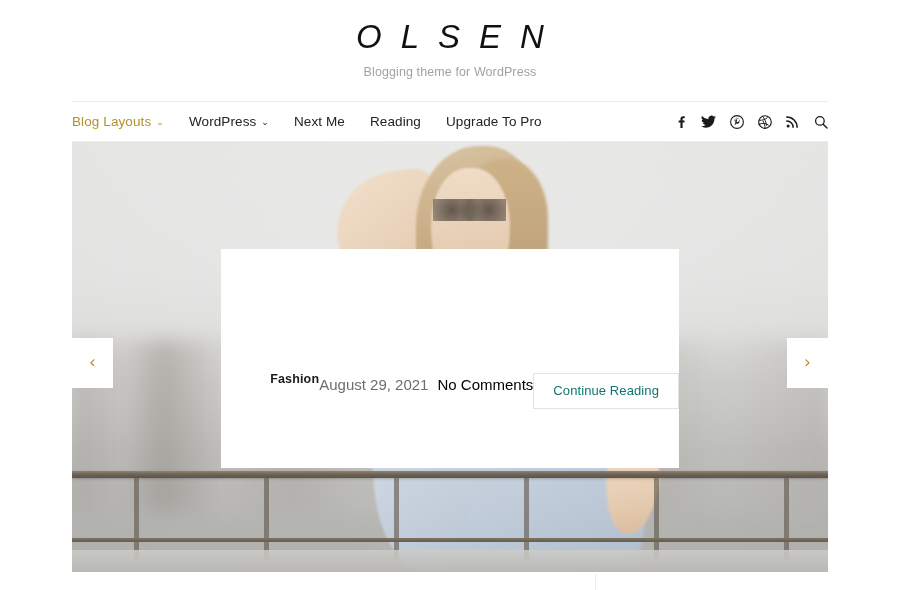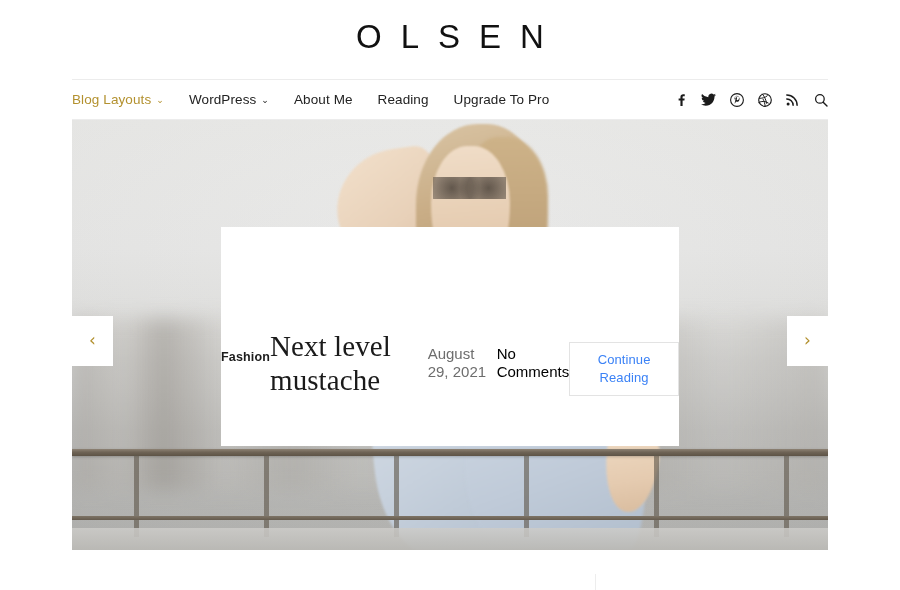--- a/index.html
+++ b/index.html
@@ -29,20 +29,21 @@
 
   .site-title {
     font-family: "Liberation Sans", sans-serif;
     font-size: 33px;
     font-weight: 300;
     letter-spacing: 19px;
     text-indent: 19px;
     color: #111111;
     line-height: 42px;
     white-space: nowrap;
+    font-style: italic;
   }
 
   .site-tagline {
     margin-top: 6px;
     font-size: 12.5px;
     font-weight: 400;
     color: #a2a2a2;
     letter-spacing: 0.1px;
     line-height: 16px;
   }
@@ -333,21 +334,21 @@
     font-size: 15px;
     line-height: 18px;
   }
   .meta-date { color: #6d6d6d; }
   .meta-comments { color: #000000; cursor: pointer; }
 
   .continue-btn {
     margin-top: 23px;
     border: 1px solid #e3e3e3;
     background: #ffffff;
-    color: #3b82f6;
+    color: #0f766e;
     font-family: "Liberation Sans", sans-serif;
     font-size: 13px;
     line-height: 18px;
     letter-spacing: 0.1px;
     padding: 8px 19px;
     cursor: pointer;
   }
 
   
   .slider-arrow {
@@ -388,38 +389,39 @@
     background: #ededed;
   }
 </style>
 </head>
 <body>
 
 <div class="page">
 
   <header class="site-header">
     <div class="site-title">OLSEN</div>
+    <div class="site-tagline">Blogging theme for WordPress</div>
   </header>
 
   <nav class="nav-wrap">
 
     <ul class="main-nav">
 
       <li class="nav-item is-active">
         <span class="nav-label">Blog Layouts</span>
         <span class="caret">⌄</span>
       </li>
 
       <li class="nav-item">
         <span class="nav-label">WordPress</span>
         <span class="caret">⌄</span>
       </li>
 
       <li class="nav-item">
-        <span class="nav-label">About Me</span>
+        <span class="nav-label">Next Me</span>
       </li>
 
       <li class="nav-item">
         <span class="nav-label">Reading</span>
       </li>
 
       <li class="nav-item">
         <span class="nav-label">Upgrade To Pro</span>
       </li>
 
@@ -491,21 +493,20 @@
       <div class="hero-rail-top"></div>
       <div class="hero-balusters"></div>
       <div class="hero-rail-mid"></div>
       <div class="hero-rail-bottom"></div>
     </div>
 
     <article class="slide-card">
 
       <div class="slide-category">Fashion</div>
 
-      <h2 class="slide-title">Next level mustache</h2>
 
       <div class="slide-meta">
         <span class="meta-date">August 29, 2021</span>
         <span class="meta-comments">No Comments</span>
       </div>
 
       <button class="continue-btn">Continue Reading</button>
 
     </article>
 

